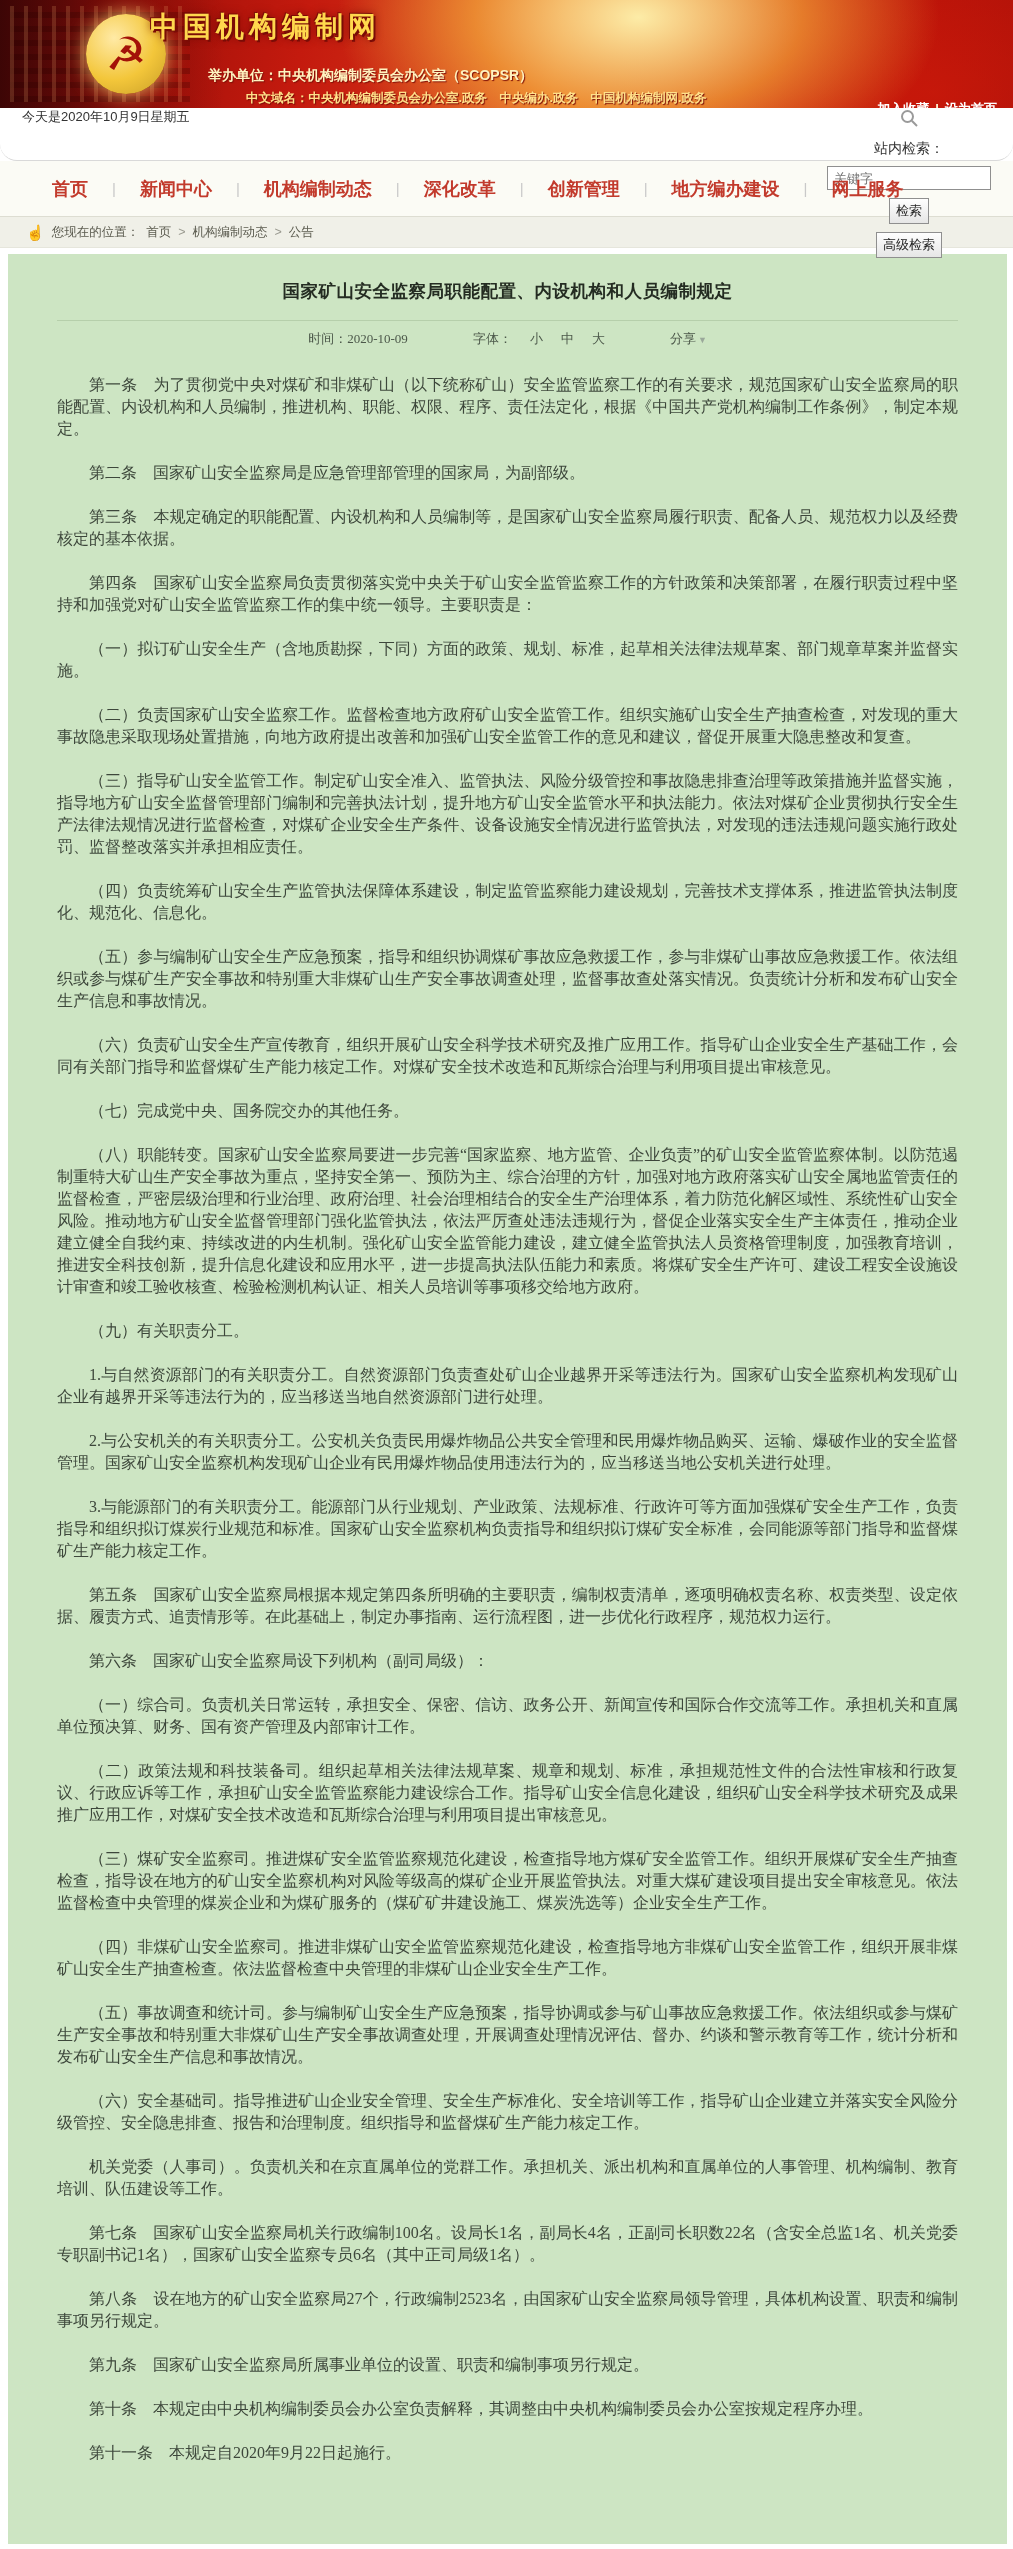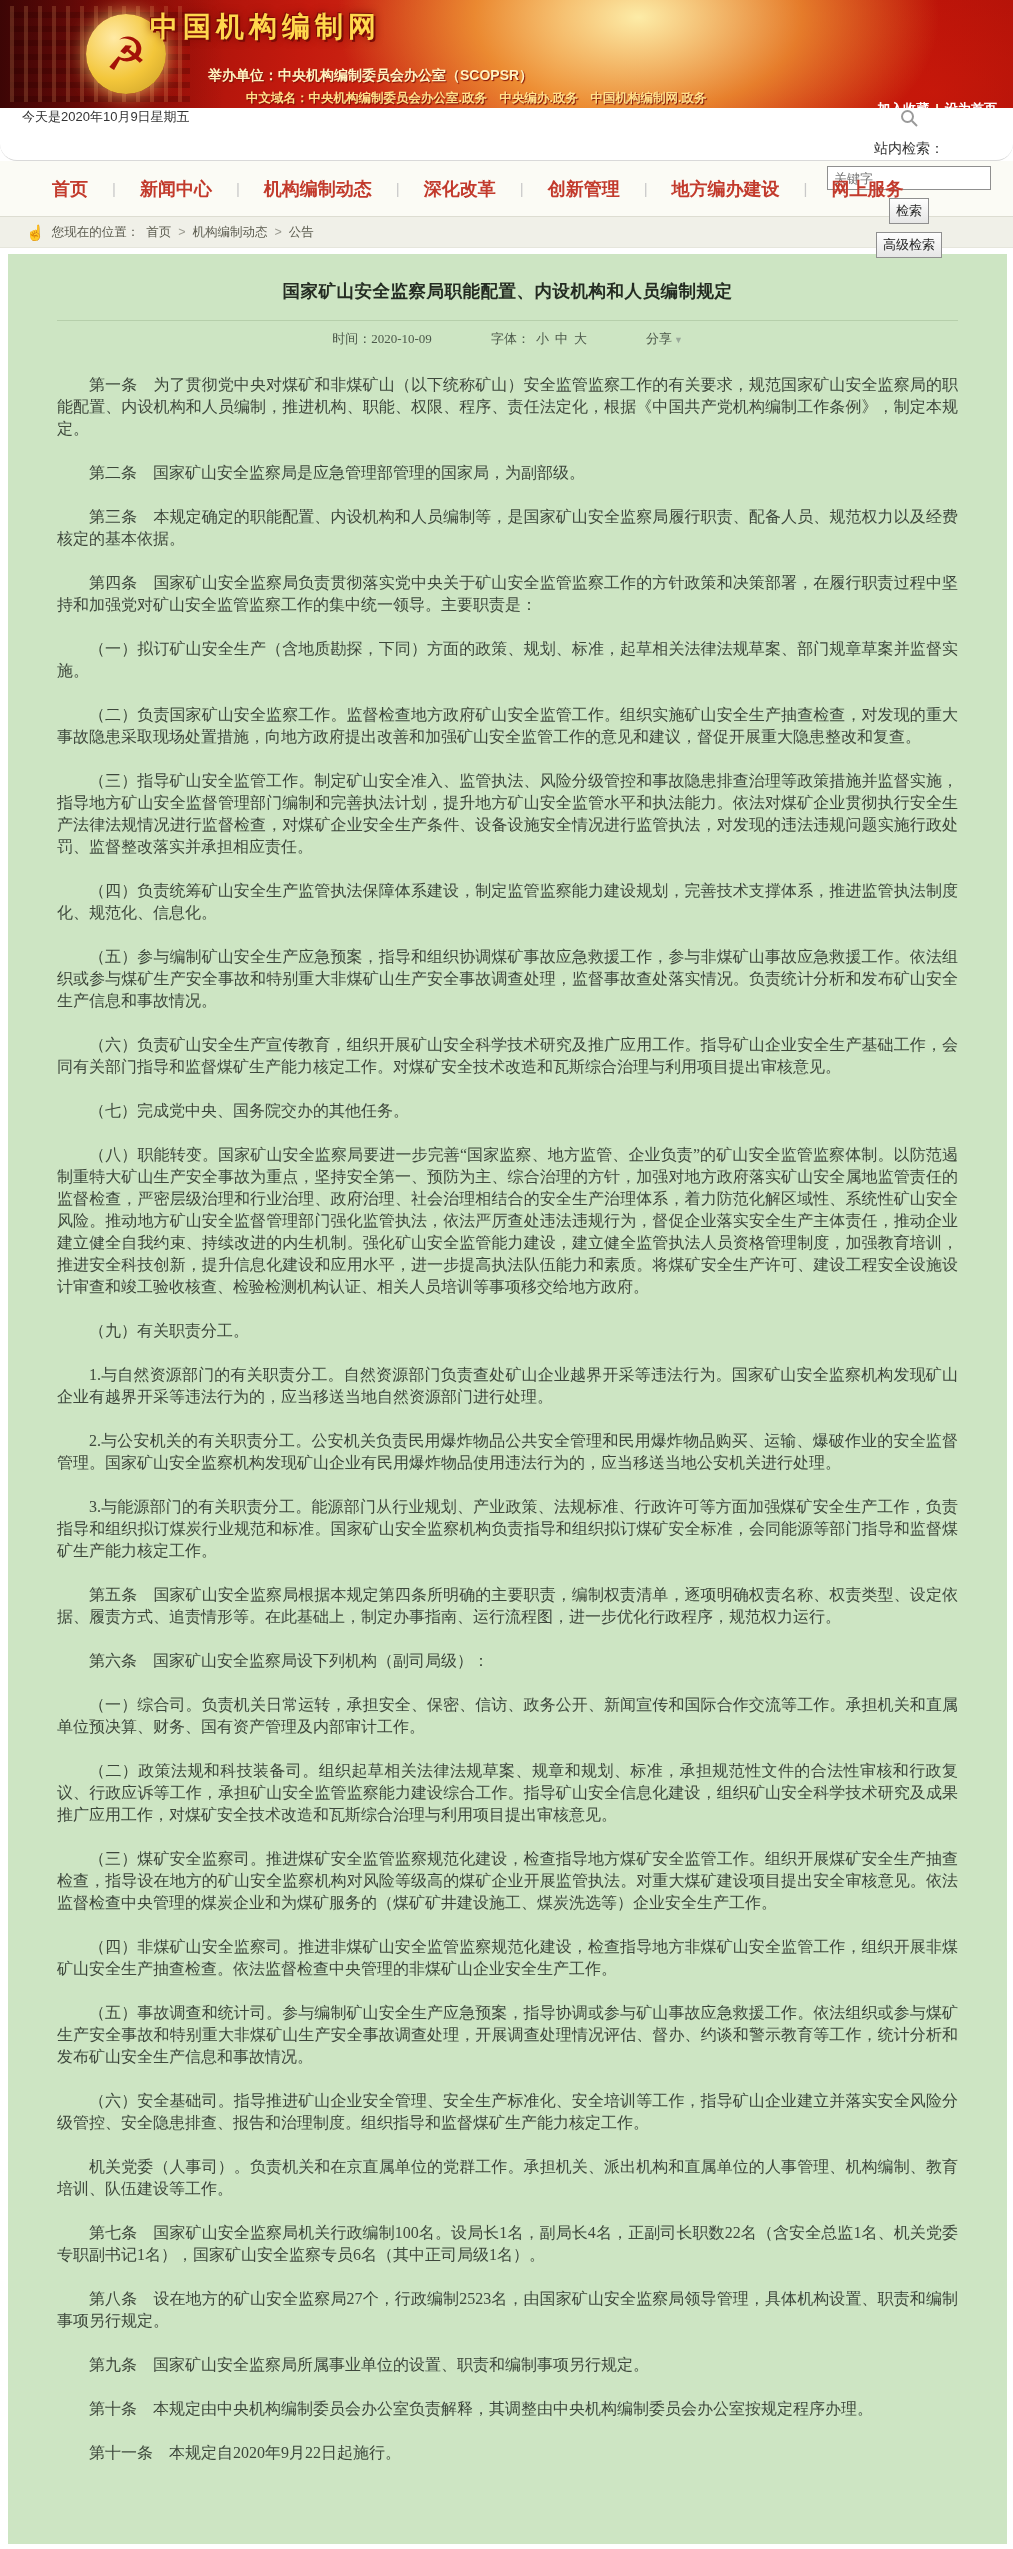--- a/index.html
+++ b/index.html
@@ -54,21 +54,21 @@
   .crumb-row a{color:#5c5c50;text-decoration:none;cursor:pointer;}
   .crumb-sep{color:#9a9a90;}
 
   
   .article{margin:6px 6px 0 8px;background:#cde5c3;height:2290px;box-sizing:border-box;
     padding:24px 49px 0 49px;overflow:hidden;
     font-family:"Liberation Serif","DejaVu Serif",serif;color:#3d473b;}
   .article-title{text-align:center;font-size:17.5px;font-weight:bold;color:#242c22;letter-spacing:.5px;line-height:26px;font-family:Liberation Serif, serif;}
   .rule{border:none;border-top:1px solid #b6cfab;margin:16px 0 9px;}
   .meta{display:flex;justify-content:center;align-items:center;gap:56px;font-size:13px;color:#4c584a;margin-bottom:26px;}
-  .meta .fsz span{margin:0 3px;cursor:pointer;font-family:Liberation Serif, serif;}
+  .meta .fsz span{margin:0 9px;cursor:pointer;font-family:Liberation Serif, serif;}
   .share{cursor:pointer;}
   .caret{font-size:9px;color:#9aa89a;margin-left:2px;}
   .para{font-size:16px;line-height:22px;margin:0 0 22px 0;text-indent:2em;text-align:justify;}
 </style>
 </head>
 <body>
 
 <div id="page">
 
   <div class="banner">

